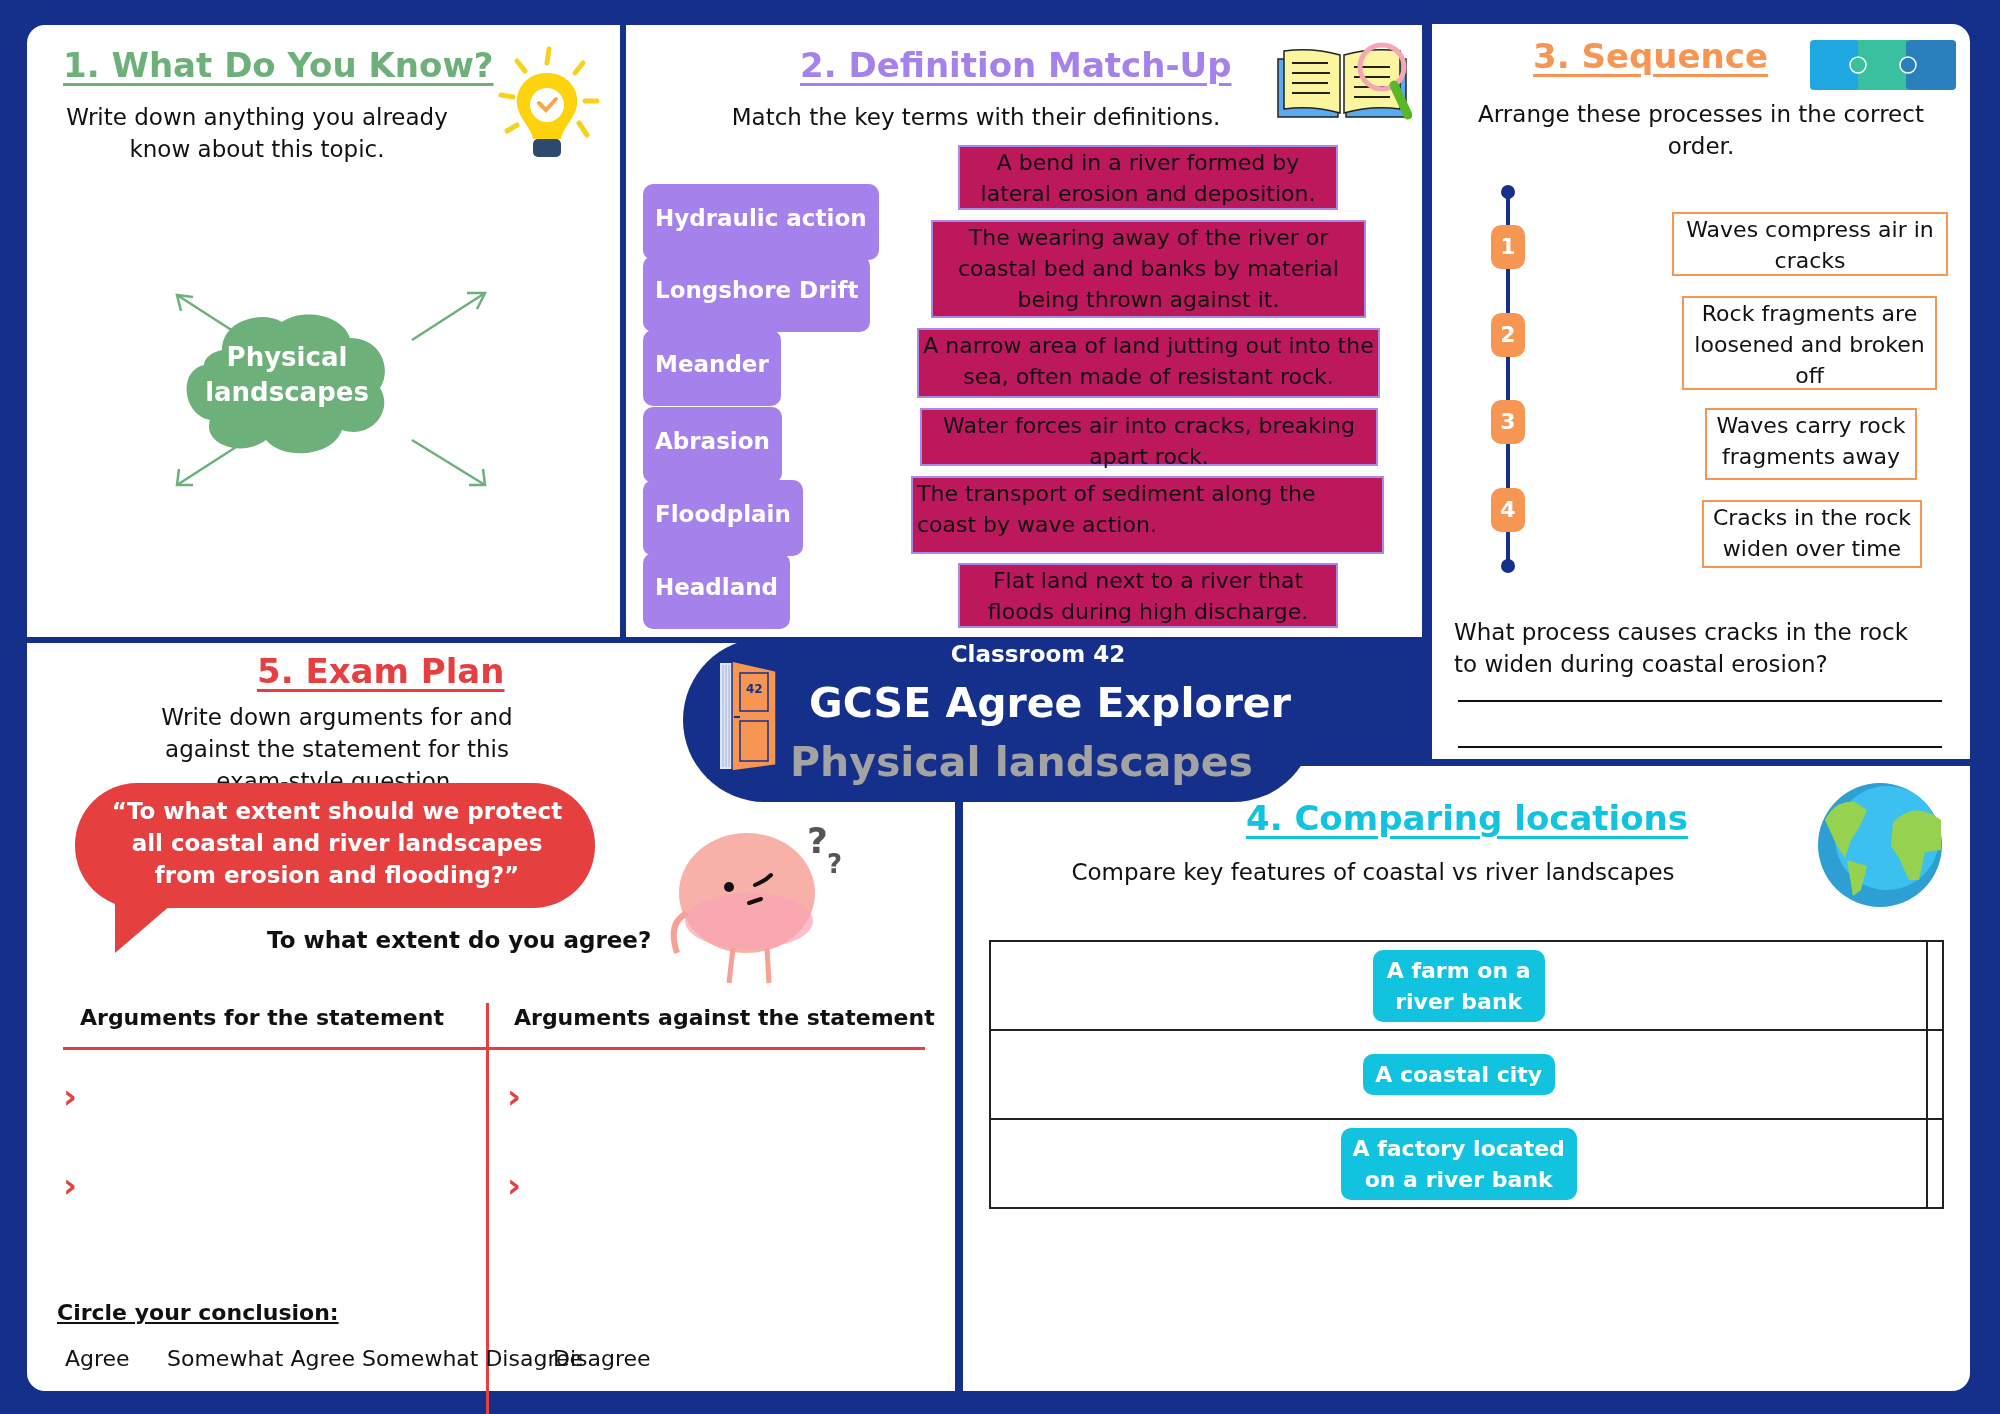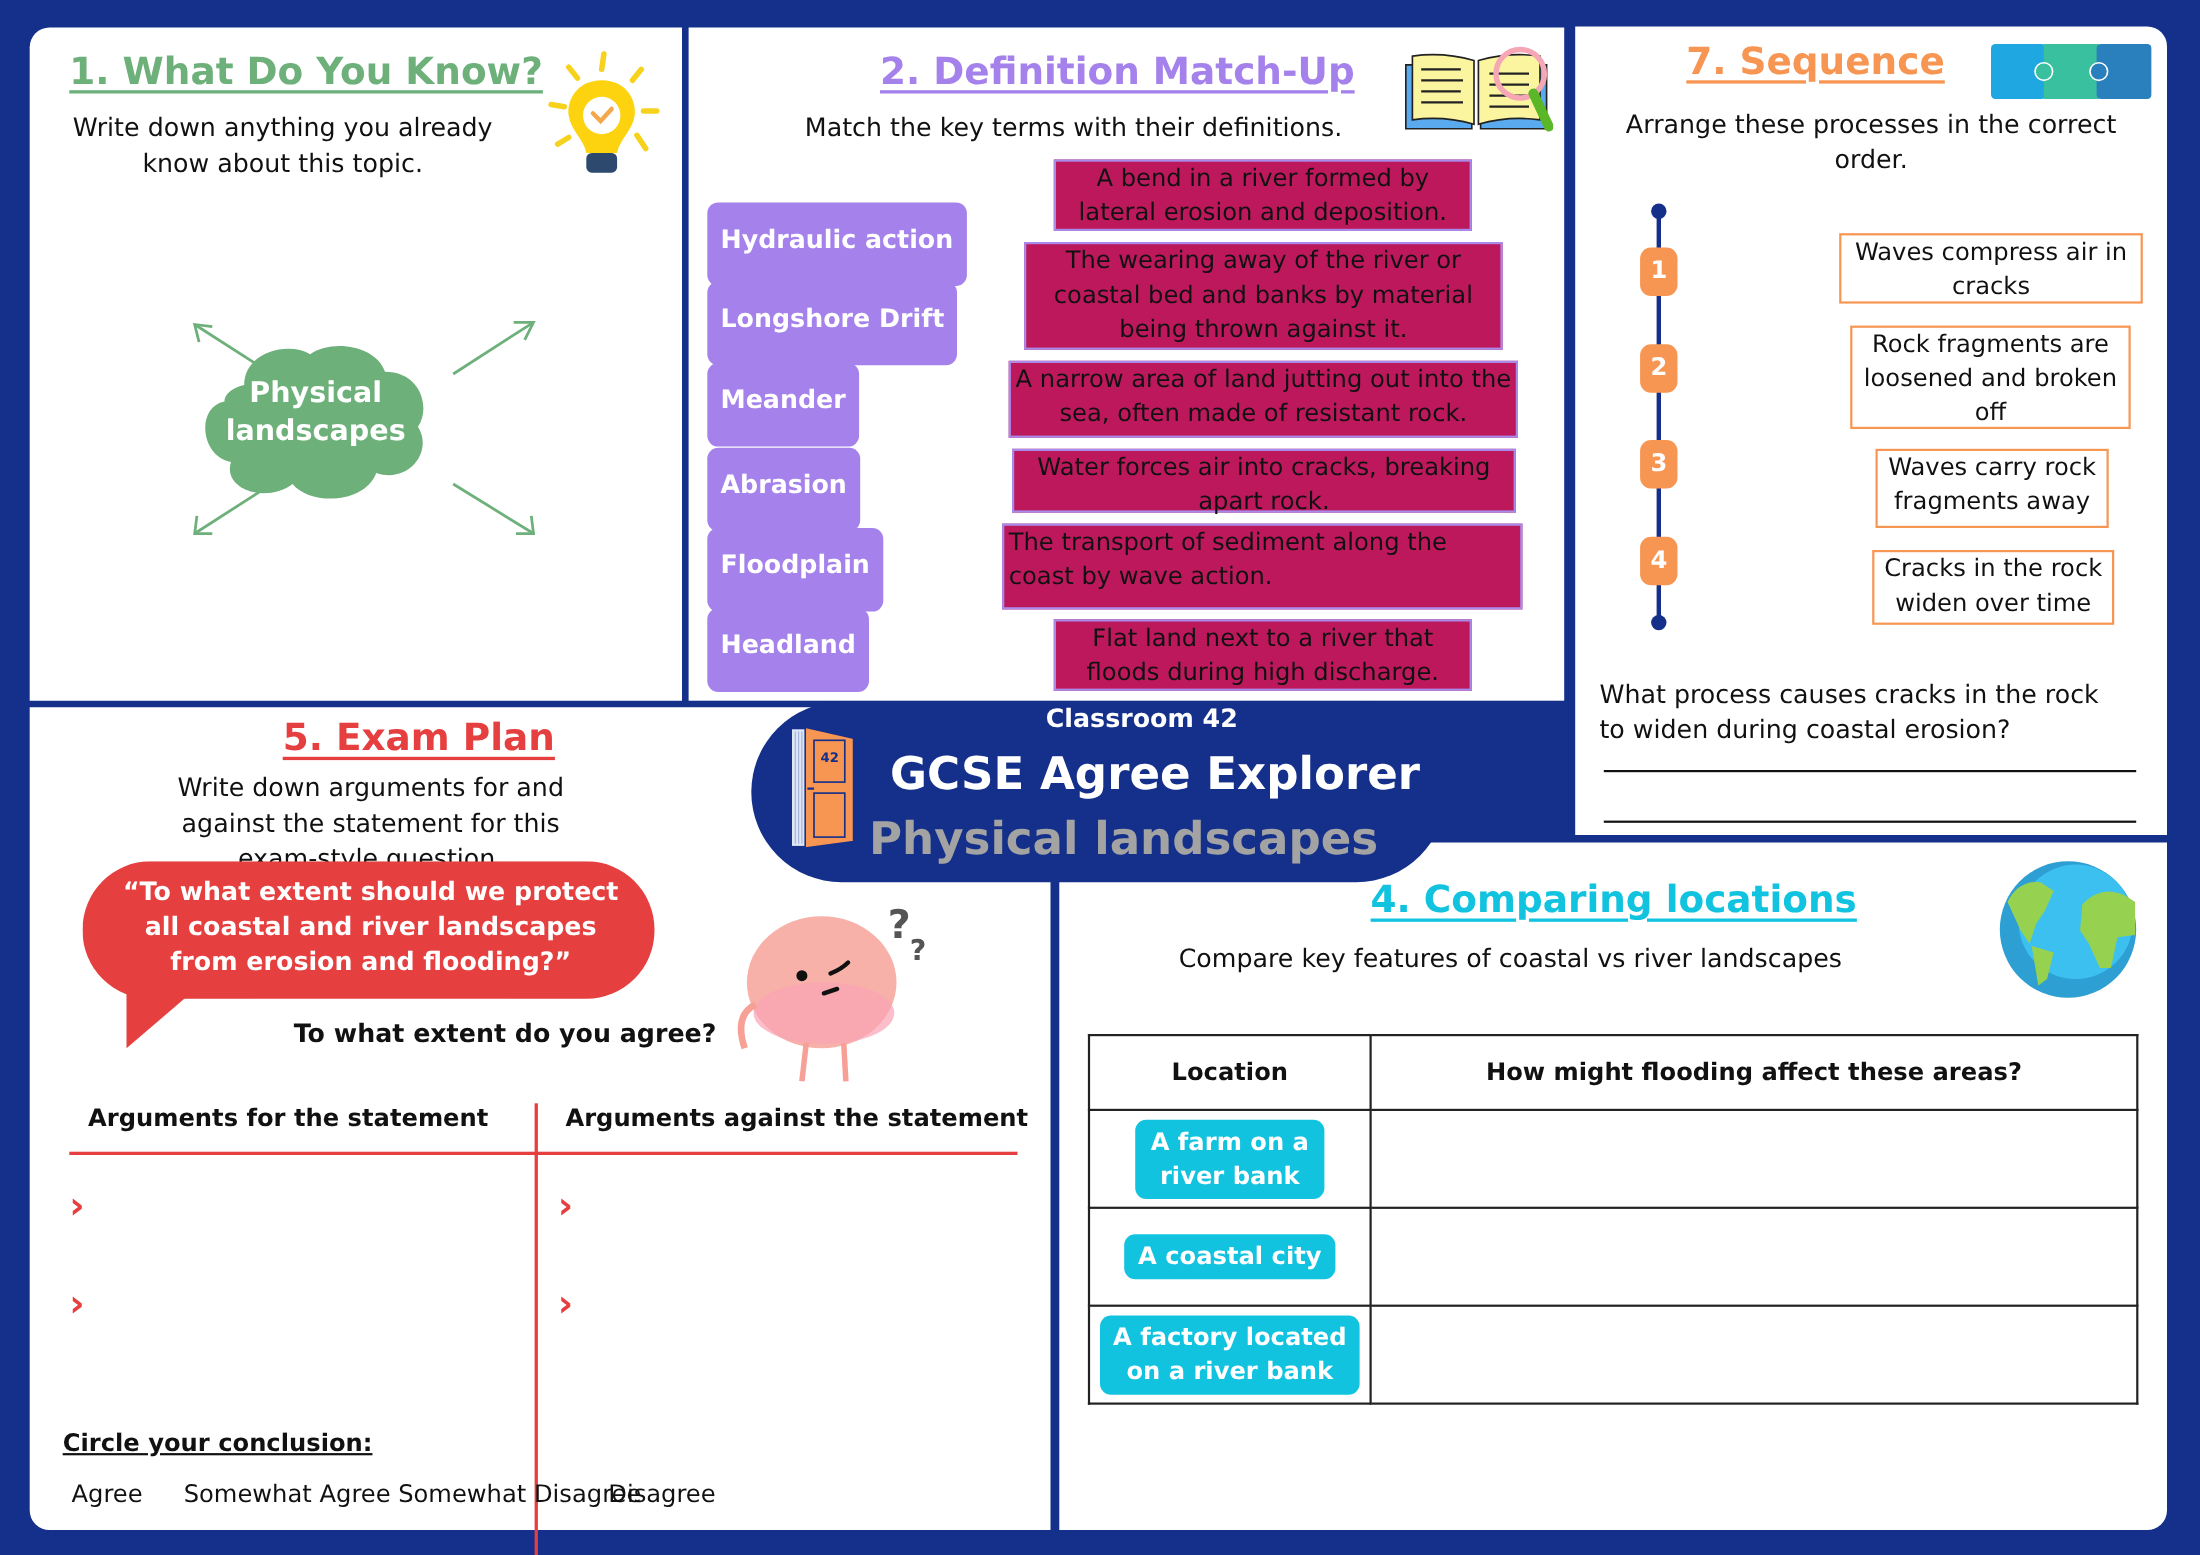--- a/index.html
+++ b/index.html
@@ -91,21 +91,21 @@
 <div class="term" style="top:541px;">Headland</div>
 
 <div class="defn" style="left:958px;top:145px;width:380px;height:65px;">A bend in a river formed by lateral erosion and deposition.</div>
 <div class="defn" style="left:931px;top:220px;width:435px;height:98px;">The wearing away of the river or coastal bed and banks by material being thrown against it.</div>
 <div class="defn" style="left:917px;top:328px;width:463px;height:70px;">A narrow area of land jutting out into the sea, often made of resistant rock.</div>
 <div class="defn" style="left:920px;top:408px;width:458px;height:58px;">Water forces air into cracks, breaking apart rock.</div>
 <div class="defn" style="left:911px;top:476px;width:473px;height:78px;text-align:left;">The transport of sediment along the coast by wave action.</div>
 <div class="defn" style="left:958px;top:563px;width:380px;height:65px;">Flat land next to a river that floods during high discharge.</div>
 
 <div class="panel" style="left:1432px;top:24px;width:538px;height:735px;border-top-right-radius:18px;">
-  <div class="title" style="left:101px;top:12px;font-size:34px;color:#f79552;">7. Sequence</div>
+  <div class="title" style="left:101px;top:12px;font-size:34px;color:#f79552;">3. Sequence</div>
   <svg class="abs" style="left:378px;top:16px;" width="146" height="50" viewBox="0 0 146 50">
     <rect x="0" y="0" width="50" height="50" rx="4" fill="#1ea7e1"></rect>
     <rect x="48" y="0" width="50" height="50" fill="#39c09f"></rect>
     <rect x="96" y="0" width="50" height="50" rx="4" fill="#2a7fbd"></rect>
     <circle cx="48" cy="25" r="8" fill="#39c09f" stroke="#fff" stroke-width="1.5"></circle>
     <circle cx="98" cy="25" r="8" fill="#2a7fbd" stroke="#fff" stroke-width="1.5"></circle>
   </svg>
   <div class="sub" style="left:44px;top:74px;width:450px;">Arrange these processes in the correct order.</div>
   <div class="sub" style="left:22px;top:592px;width:480px;text-align:left;">What process causes cracks in the rock to widen during coastal erosion?</div>
   <div class="abs" style="left:26px;top:676px;width:484px;height:2px;background:#111;"></div>
@@ -171,24 +171,20 @@
   <svg class="abs" style="left:852px;top:14px;" width="130" height="130" viewBox="0 0 130 130">
     <circle cx="65" cy="65" r="62" fill="#2e9fd2"></circle>
     <circle cx="72" cy="58" r="52" fill="#3cc0f0"></circle>
     <path d="M10 40 Q20 20 40 22 L52 30 L44 48 L36 60 L30 78 L22 66 Z" fill="#97d150"></path>
     <path d="M32 80 L52 86 L46 110 L38 116 Z" fill="#97d150"></path>
     <path d="M78 42 Q100 20 126 40 L126 70 L110 72 L104 100 L94 100 L84 78 L76 66 Z" fill="#97d150"></path>
   </svg>
 </div>
 <table class="cmp">
   <tbody>
-      <tr style="height:68px;">
-    <th style="width:252px;font-size:22px;">Location</th>
-    <th style="font-size:22px;">How might flooding affect these areas?</th>
-  </tr>
   <tr style="height:89px;">
     <td>
           <div class="loc" style="position:relative;margin:0 auto;width:172px;">A farm on a river bank</div>
         </td>
     <td></td>
   </tr>
   <tr style="height:89px;">
     <td>
           <div class="loc" style="position:relative;margin:0 auto;width:192px;">A coastal city</div>
         </td>

